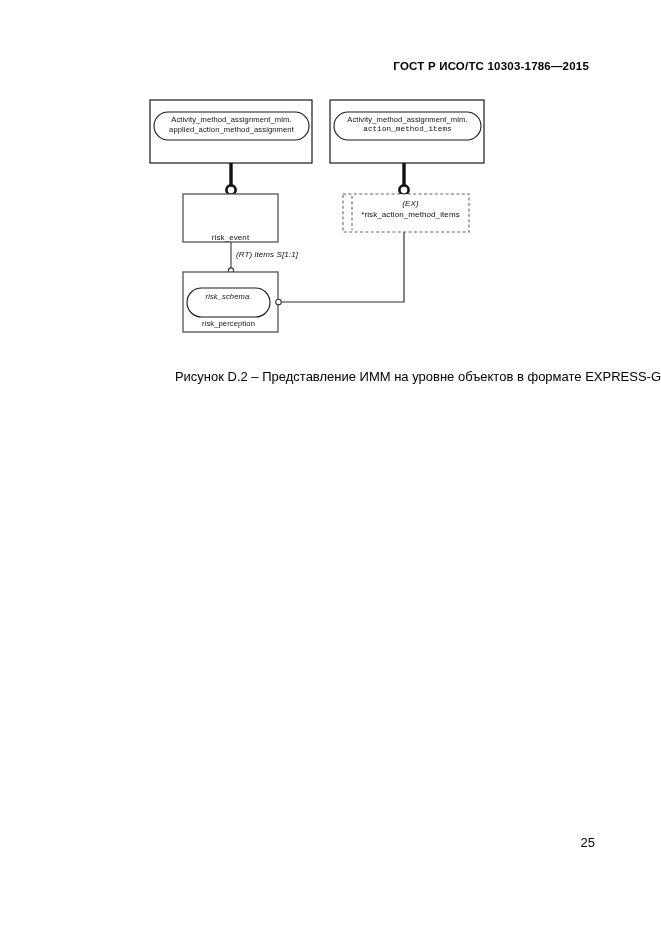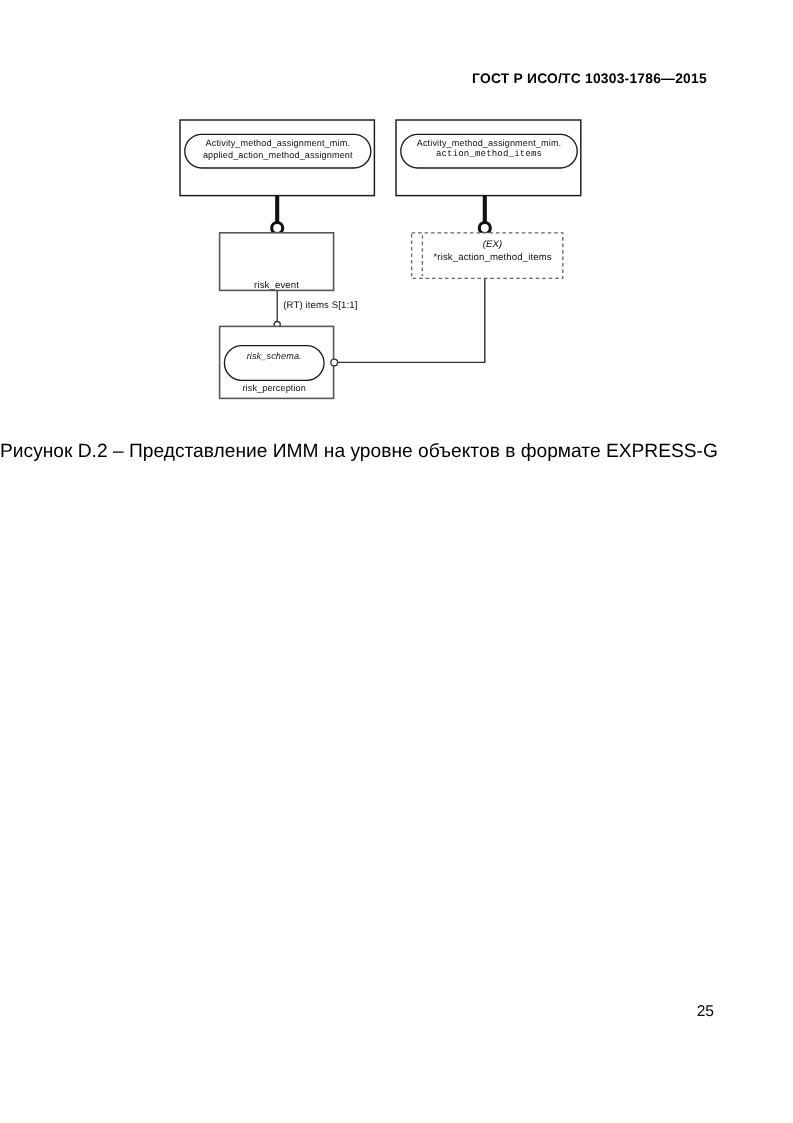--- a/index.html
+++ b/index.html
@@ -57,34 +57,35 @@
     line-height: 9.2px;
     color: #111111;
     text-align: center;
     white-space: nowrap;
     letter-spacing: 0.1px;
   }
 
   .dlabel.edge {
     font-size: 8px;
     text-align: left;
+    font-style: italic;
   }
 
   .dlabel.plain {
     font-size: 8px;
   }
 
   
   .caption {
     position: absolute;
     left: 0;
     right: 0;
     top: 370px;
-    text-align: left;
-    font-size: 16px;
+    text-align: right;
+    font-size: 13px;
     line-height: 14.5px;
   }
   .caption .line2 {
     display: block;
   }
 
   
   .page-number {
     position: absolute;
     right: 66px;

